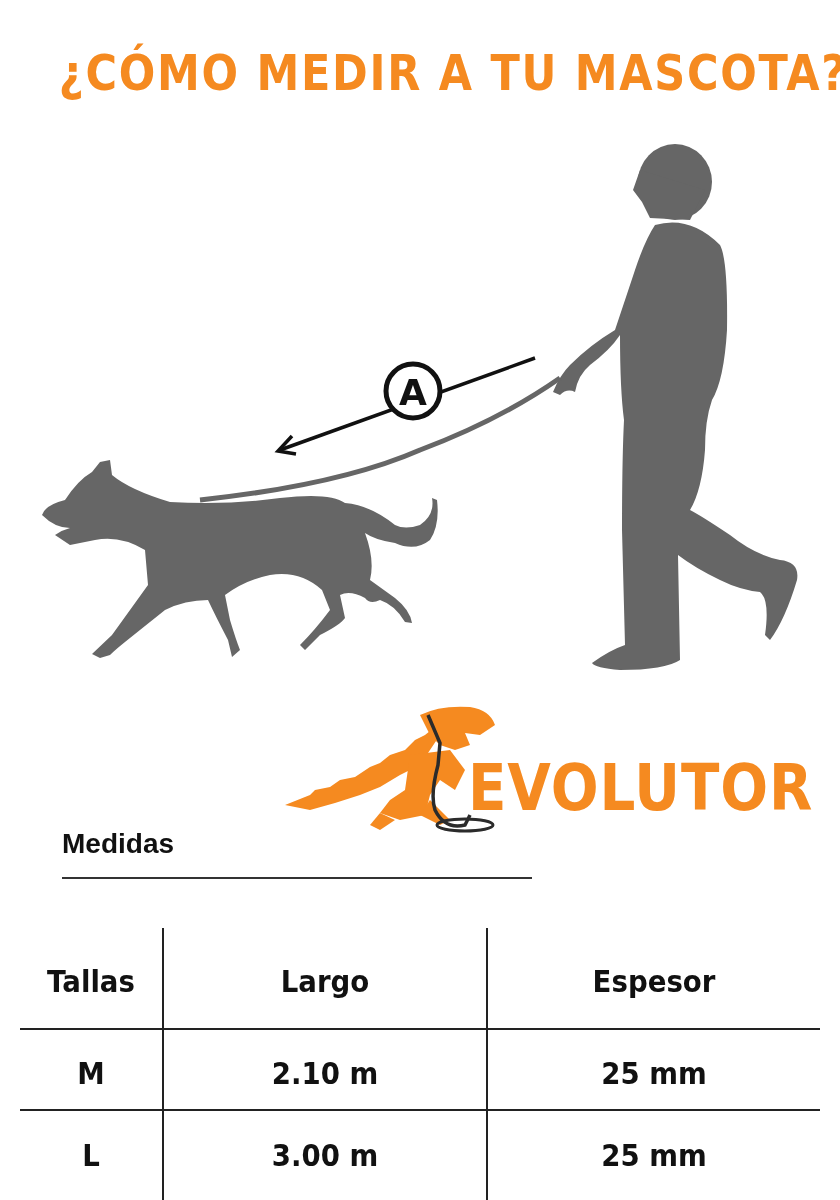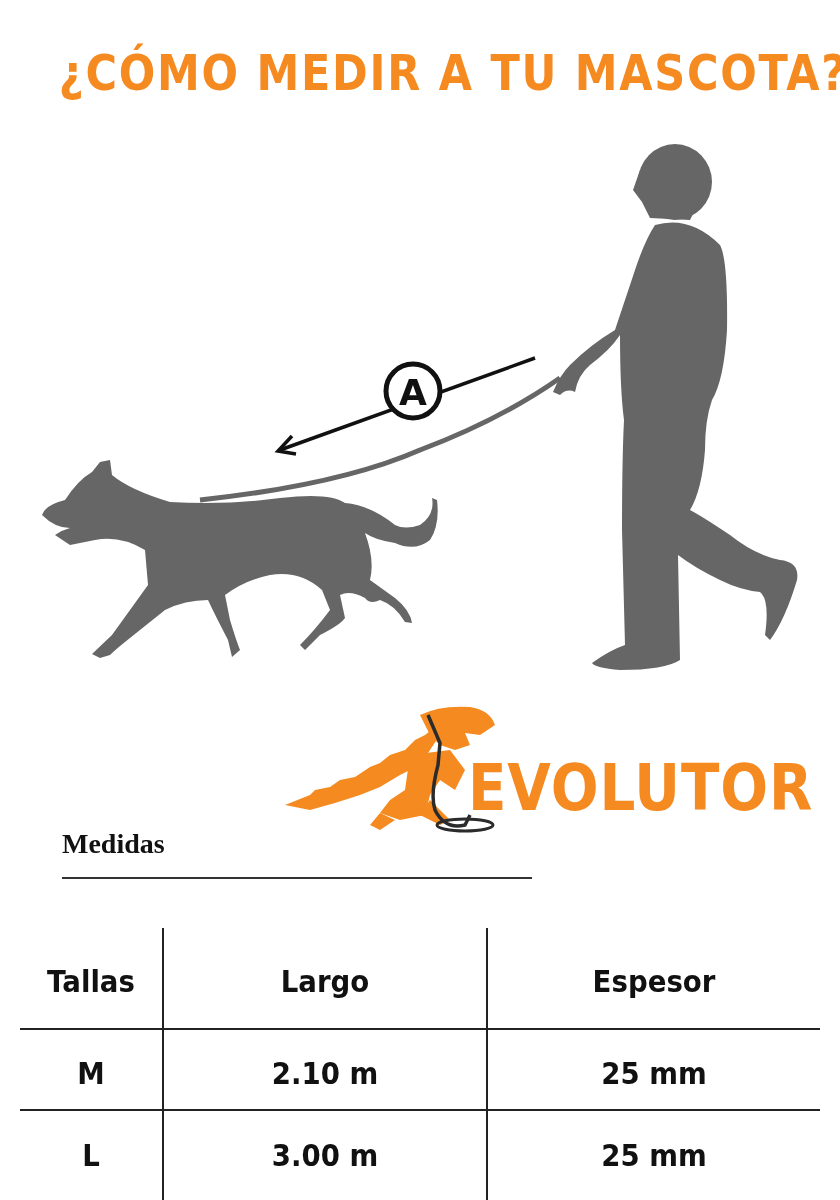--- a/index.html
+++ b/index.html
@@ -12,21 +12,21 @@
     }
     .illustration { position: absolute; left: 0; top: 130px; width: 840px; height: 560px; }
     .logo { position: absolute; left: 280px; top: 695px; width: 540px; height: 150px; }
     .logo-text {
       position: absolute; left: 188px; top: 56px;
       font-family: "DejaVu Sans", sans-serif; font-weight: bold; font-size: 64px;
       color: #f58a20; letter-spacing: 1px; transform: scaleX(0.88); transform-origin: left center;
     }
     .section-title {
       position: absolute; left: 62px; top: 828px;
-      font-family: Liberation Serif, serif; font-weight: bold; font-size: 28px; color: #111;
+      font-family: Liberation Sans, sans-serif; font-weight: bold; font-size: 28px; color: #111;
     }
     .section-rule { position: absolute; left: 62px; top: 877px; width: 470px; height: 2px; background: #333; }
     .table { position: absolute; left: 0; top: 928px; width: 750px; height: 272px; }
     .vline { position: absolute; top: 0; width: 2px; background: #222; height: 272px; }
     .hline { position: absolute; left: 20px; width: 800px; height: 2px; background: #222; }
     .cell {
       position: absolute; text-align: center; font-family: "DejaVu Sans", sans-serif;
       font-weight: bold; font-size: 30px; color: #111; transform: scaleX(0.92);
     }
   </style>

